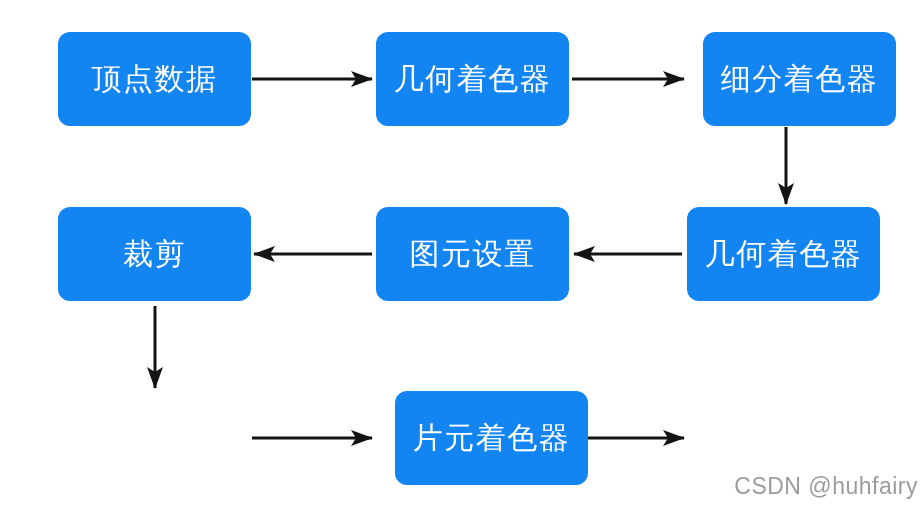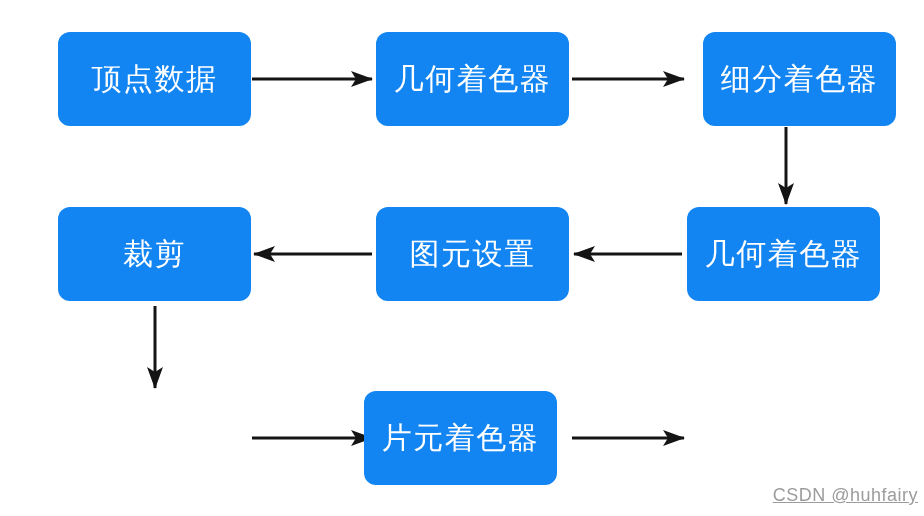--- a/index.html
+++ b/index.html
@@ -29,25 +29,24 @@
     color: var(--node-text, #ffffff);
     font-size: 30px;
     font-weight: 500;
     letter-spacing: 1.5px;
     box-sizing: border-box;
     text-align: left;
   }
   .watermark {
     position: absolute;
     right: 6px;
-    bottom: 10px;
-    font-size: 18px;
+    bottom: 16px;
+    font-size: 23px;
     letter-spacing: 0.5px;
     color: var(--watermark-color, #9c9c9c);
-    text-decoration: underline;
   }
 </style>
 </head>
 <body>
 
 <div class="canvas">
 
   <svg class="edges" viewBox="0 0 924 516" xmlns="http://www.w3.org/2000/svg">
     <defs>
       <marker id="ah" markerUnits="userSpaceOnUse" markerWidth="24" markerHeight="20" refX="21" refY="10" orient="auto">
@@ -77,19 +76,19 @@
   <div class="node" style="left:687px; top:207px;">
     <span>几何着色器</span>
   </div>
   <div class="node" style="left:376px; top:207px;">
     <span>图元设置</span>
   </div>
   <div class="node" style="left:58px;  top:207px;">
     <span>裁剪</span>
   </div>
 
-  <div class="node" style="left:364px; top:391px;">
+  <div class="node" style="left:395px; top:391px;">
     <span>片元着色器</span>
   </div>
 
   <div class="watermark">CSDN @huhfairy</div>
 
 </div>
 
 </body></html>

